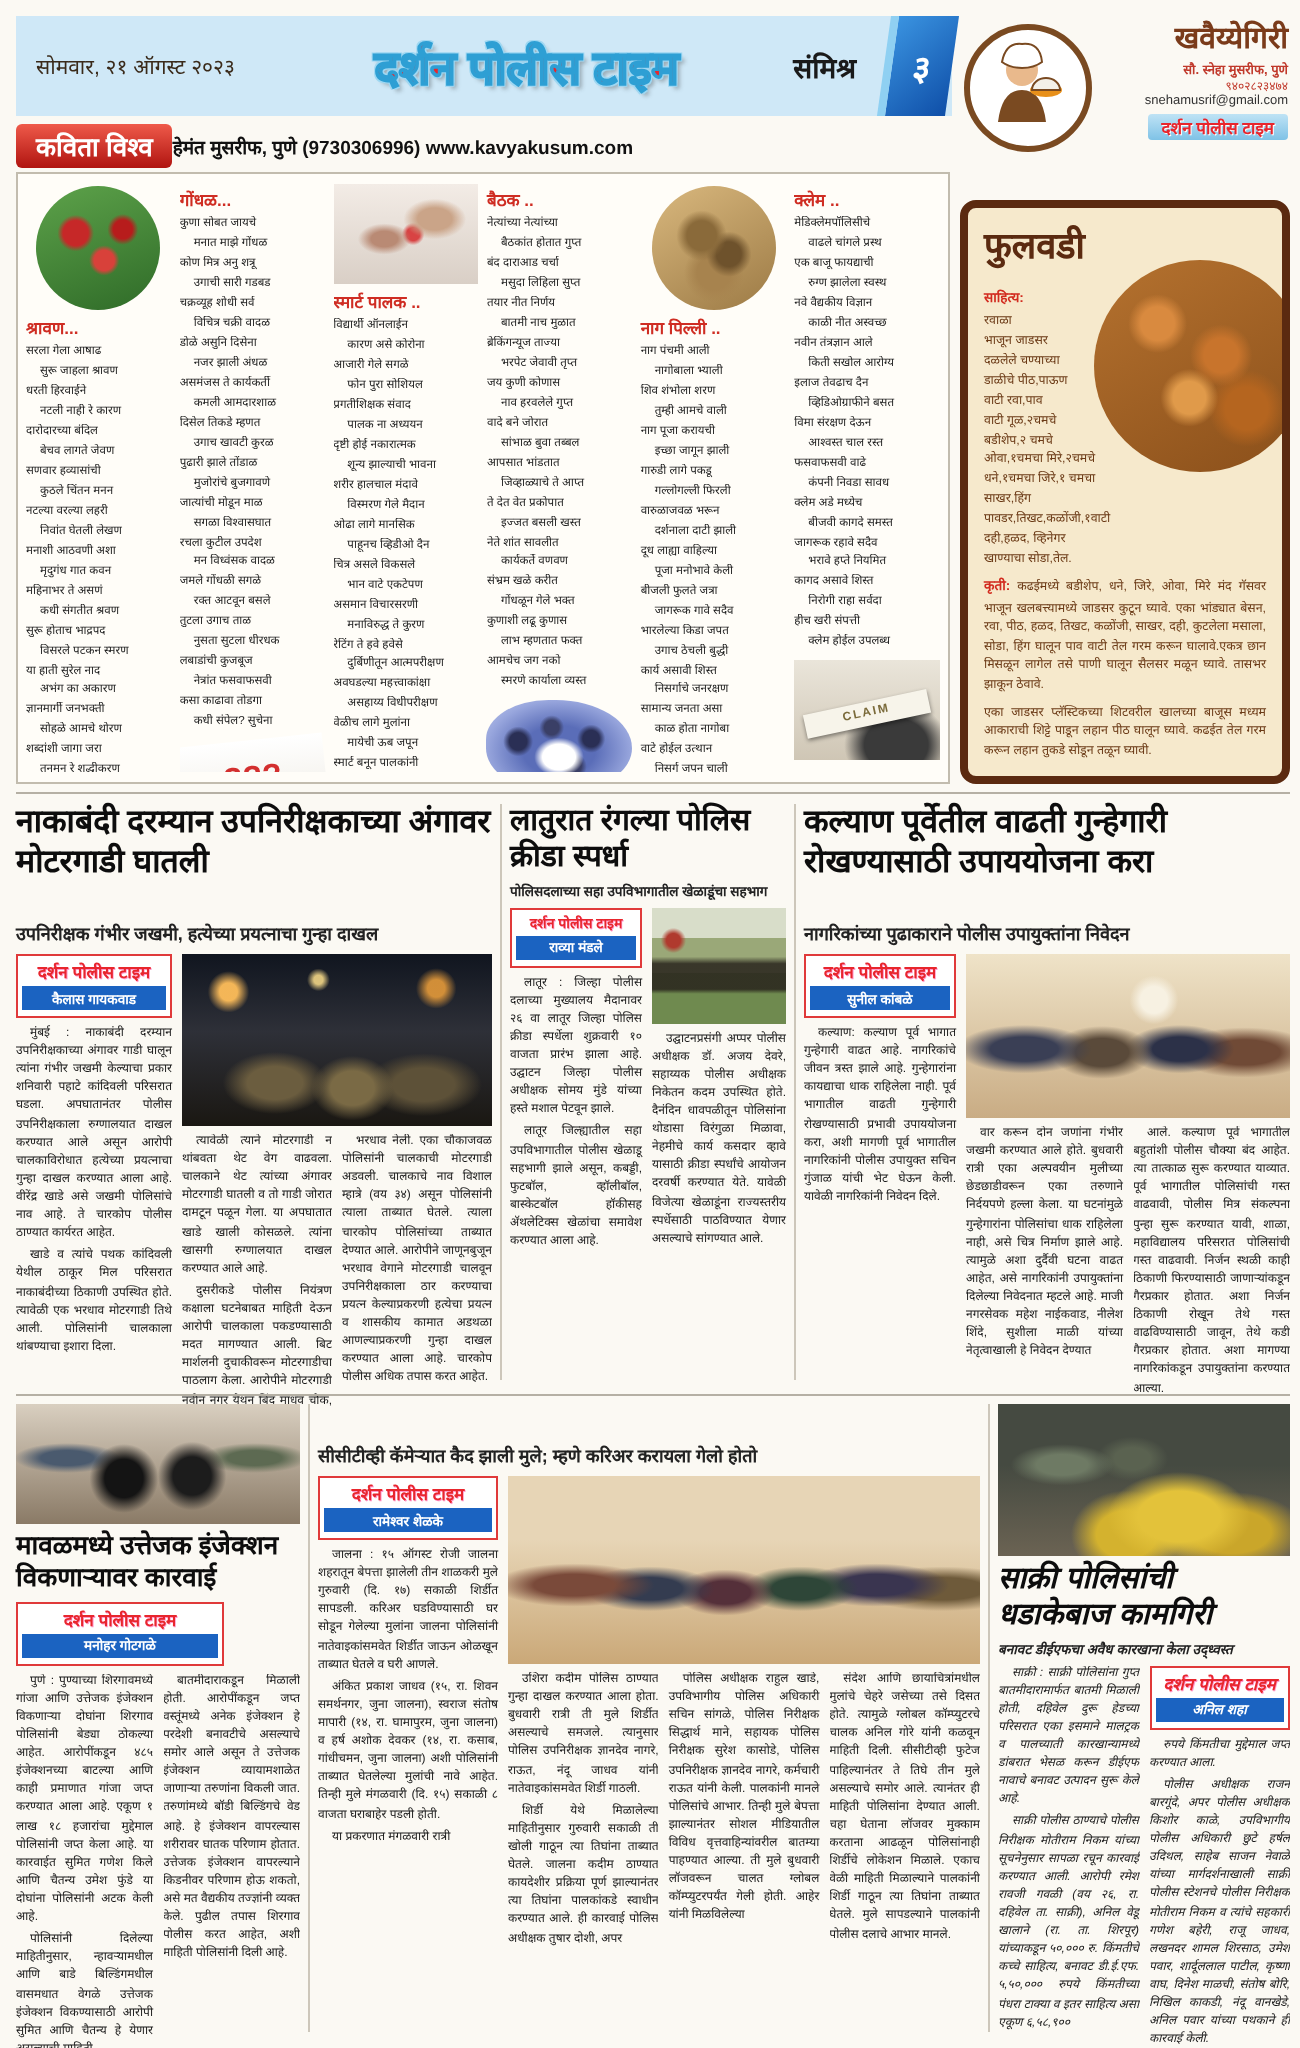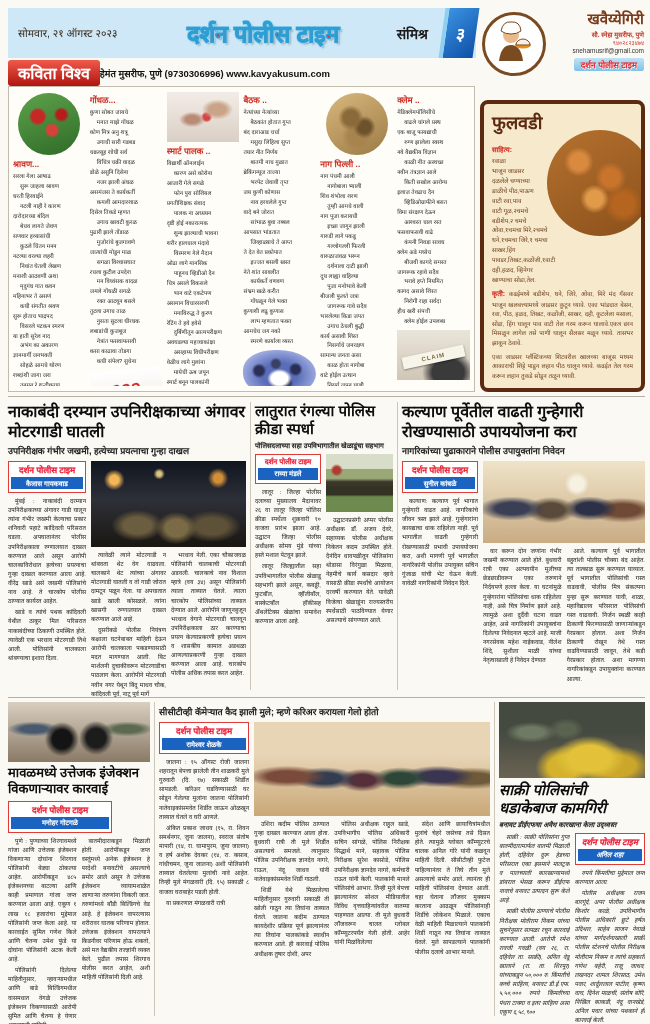--- a/index.html
+++ b/index.html
@@ -20,21 +20,21 @@
   .kg-logo{position:absolute;left:4px;top:8px;width:58px;height:58px;border-radius:50%;border:3px solid #7a4a21;background:#fff;overflow:hidden;}
   .kg-right{position:absolute;right:2px;top:4px;width:102px;text-align:right;}
   .kg-title{font-size:15px;font-weight:800;color:#7a3b1a;}
   .kg-author{font-size:6.5px;font-weight:700;color:#c0392b;margin-top:2px;}
   .kg-phone{font-size:6px;color:#c0392b;}
   .kg-email{font-size:6.5px;color:#333;}
   .kg-brand{display:inline-block;margin-top:3px;padding:1px 7px;background:linear-gradient(180deg,#bfe3f5,#7fc2e6);color:#e8262d;font-weight:800;font-size:8.5px;text-shadow:.5px .5px 0 #fff;border-radius:2px;}
 
   
   #kavita-bar{position:absolute;left:8px;top:62px;width:468px;height:22px;display:flex;align-items:center;}
-  .kavita-label{background:linear-gradient(180deg,#ef5a4a,#b01410);color:#fff;font-weight:800;font-size:16px;padding:2px 10px;border-radius:3px;text-align:right;}
+  .kavita-label{background:linear-gradient(180deg,#ef5a4a,#b01410);color:#fff;font-weight:800;font-size:13px;padding:2px 10px;border-radius:3px;text-align:right;}
   .kavita-credit{font-size:9.5px;font-weight:700;color:#111;margin-left:0;}
   #poetry-box{position:absolute;left:8px;top:86px;width:467px;height:306px;border:1px solid #c2bcae;background:#fffdf8;box-sizing:border-box;display:flex;gap:4px;padding:5px 4px;}
   .poem{flex:1;overflow:hidden;}
   .poem-title{color:#cf2d23;font-weight:800;font-size:8.5px;margin:2px 0 3px;}
   .poem-line{font-size:5.8px;line-height:1.72;color:#222;white-space:nowrap;overflow:hidden;}
   .poem-line:nth-child(even){padding-left:7px;}
   .pimg-circle{width:62px;height:62px;border-radius:50%;margin:1px auto 3px;}
   .img-flowers{background:radial-gradient(circle at 32% 38%,#c62828 0 11%,transparent 16%),radial-gradient(circle at 55% 60%,#d8413a 0 10%,transparent 15%),radial-gradient(circle at 70% 35%,#b71c1c 0 8%,transparent 13%),linear-gradient(160deg,#5da24a,#2f6b28);}
   .img-snakes{background:radial-gradient(circle at 40% 40%,#8a6a3a 0 14%,transparent 24%),radial-gradient(circle at 62% 55%,#6e522c 0 12%,transparent 22%),radial-gradient(circle at 50% 70%,#a7834e 0 16%,transparent 28%),linear-gradient(150deg,#d9b87e,#9c7a45);}
   .pimg-photo{width:100%;height:50px;margin-bottom:3px;background:radial-gradient(ellipse at 70% 35%,#caa488 0 12%,transparent 22%),radial-gradient(ellipse at 35% 55%,#b98a74 0 10%,transparent 20%),radial-gradient(circle at 55% 50%,#d84343 0 7%,transparent 12%),linear-gradient(180deg,#f3ece6,#d9cfc6);}
@@ -51,21 +51,21 @@
   .rlabel{color:#d22b1f;font-weight:800;font-size:6.8px;}
   .ing-line{font-size:6.2px;line-height:1.6;color:#6b3a16;}
   .recipe-para{font-size:6.2px;line-height:1.55;color:#6b3a16;text-align:justify;margin-top:4px;}
 
   
   .article{position:absolute;box-sizing:border-box;}
   .headline{font-weight:800;color:#0d0d0d;line-height:1.22;}
   .h-lg{font-size:16px;}
   .h-md{font-size:15px;}
   .h-sm{font-size:13px;}
-  .subhead{font-size:9px;font-weight:700;color:#222;margin:3px 0 4px;}
+  .subhead{font-size:9px;font-weight:700;color:#222;margin:19px 0 4px;}
   .subhead-sm{font-size:6.8px;font-weight:700;color:#222;margin:2px 0 4px;}
   .byline{border:1px solid #e03a3a;background:#fff;text-align:center;padding:2px 2px 3px;box-sizing:border-box;}
   .byline-brand{color:#e8262d;font-weight:800;font-size:8.5px;white-space:nowrap;text-shadow:.4px .4px 0 #f9c;}
   .byline-name{background:#1b63c1;color:#fff;font-size:6.8px;font-weight:700;padding:1.5px 2px;margin-top:2px;}
   .split{display:flex;gap:5px;}
   .leftcol{flex:none;}
   .rightcol{flex:1;min-width:0;}
   .cols{display:flex;gap:5px;margin-top:4px;}
   .bcol{flex:1;min-width:0;overflow:hidden;}
   .para{font-size:6px;line-height:1.52;color:#1a1a1a;text-align:justify;text-indent:7px;margin-bottom:2px;}

